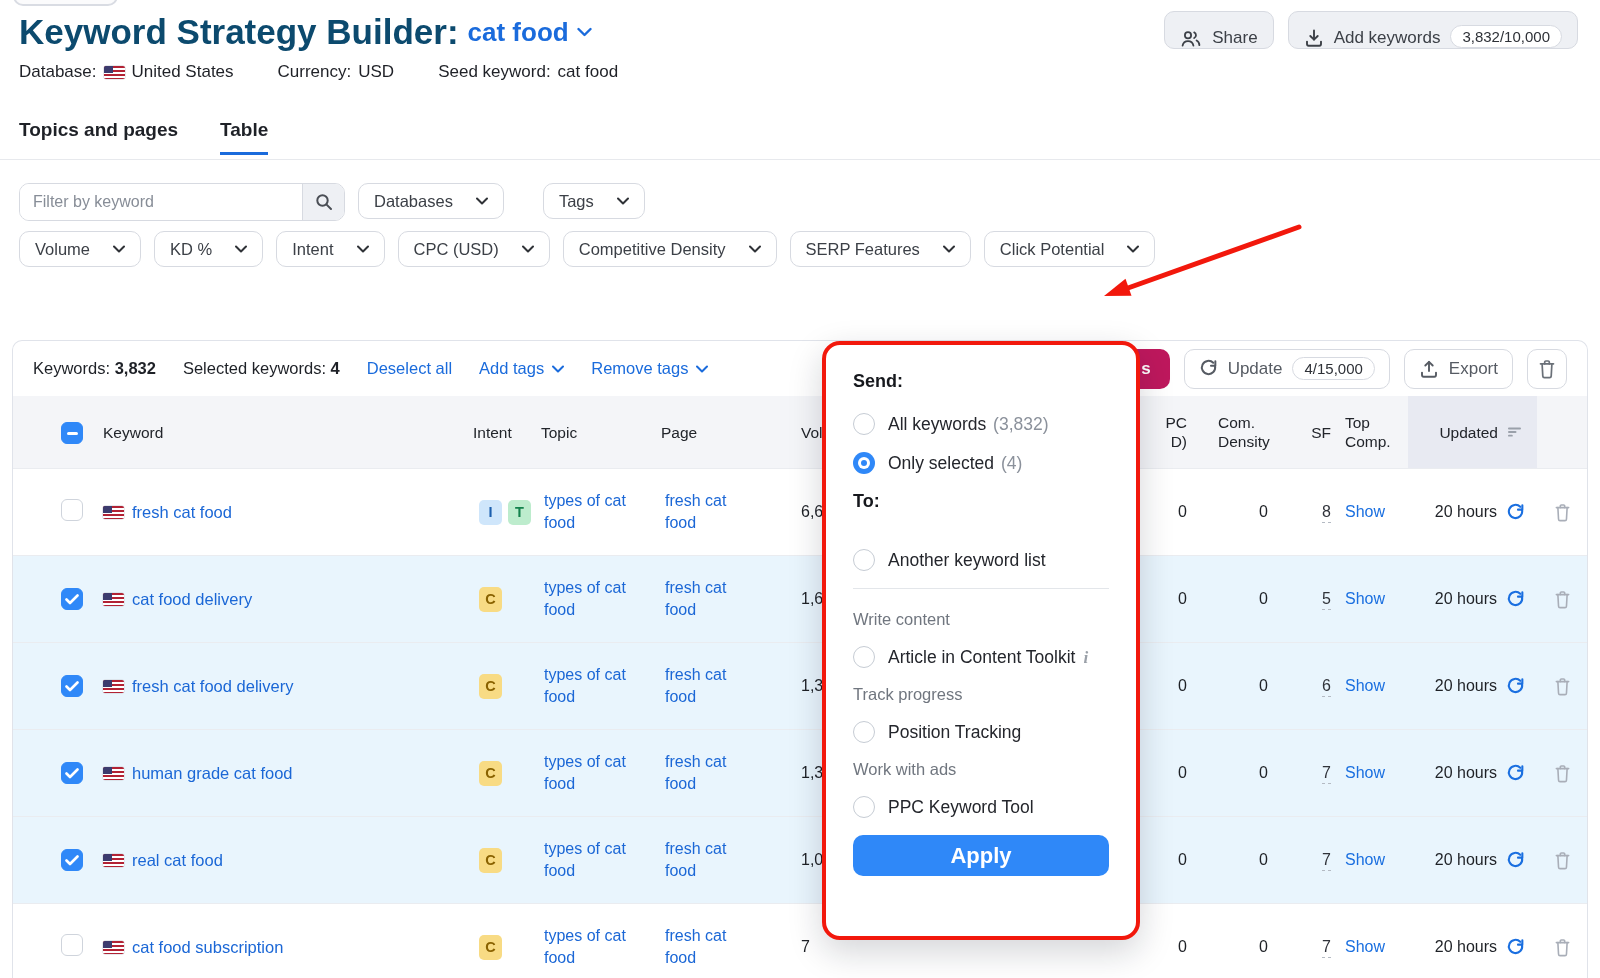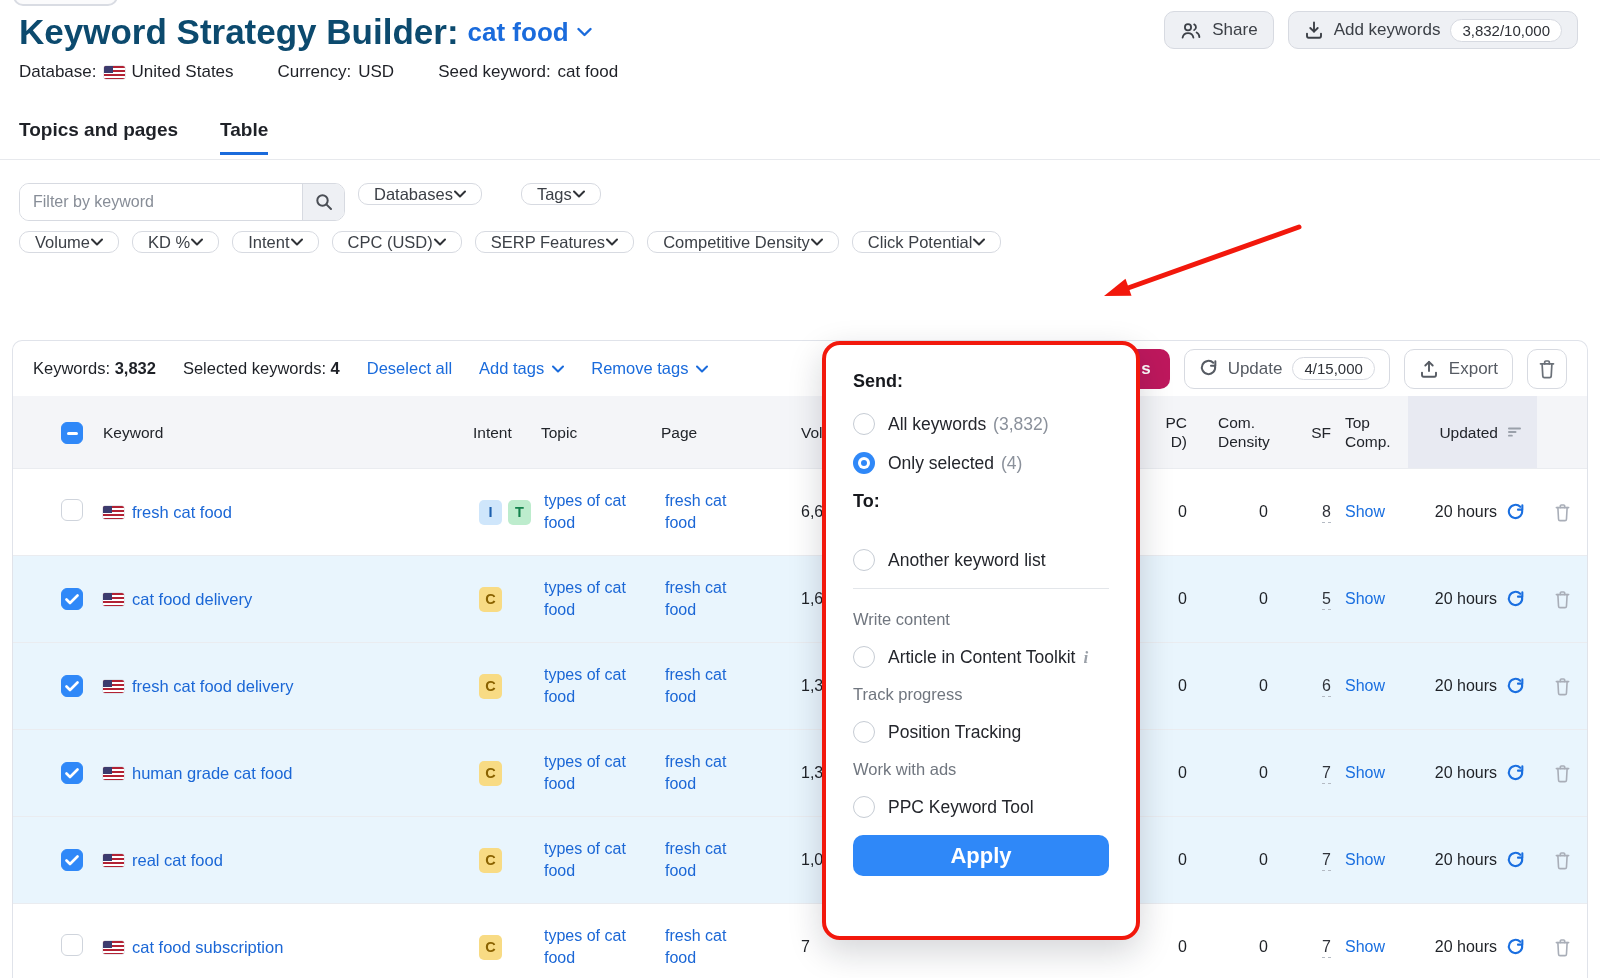--- a/index.html
+++ b/index.html
@@ -10,21 +10,21 @@
     font-family:"Liberation Sans", sans-serif;
   }
   
   .top-remnant{ position:absolute; left:13px; top:-17px; width:105px; height:23px;
     border:2px solid #d9dce3; border-radius:10px; background:#fbfbfc; }
   
   .page-head{ position:absolute; left:19px; top:12px; display:flex; align-items:center; gap:9px; }
   .page-head .t1{ font-size:35px; font-weight:700; color:#0c4a6e; }
   .page-head .t2{ font-size:26px; font-weight:700; color:#1a6bdc; display:flex; align-items:center; gap:8px; cursor:pointer; }
   .top-buttons{ position:absolute; right:22px; top:11px; display:flex; gap:14px; }
-  .btn-gray{ display:flex; align-items:center; gap:10px; height:38px; padding:0 15px;
+  .btn-gray{ display:flex; align-items:flex-end; gap:10px; height:38px; padding:0 15px;
     background:#eef0f4; border:1px solid #d7dae1; border-radius:10px;
     font-size:17px; color:#3c4047; cursor:pointer; }
   .pill{ background:#fff; border:1px solid #d7dae1; border-radius:999px; padding:2px 11px; font-size:15px; color:#2e3137; }
   
   .meta{ position:absolute; left:19px; top:62px; display:flex; gap:44px; font-size:17px; color:#1f2127; align-items:center; }
   .meta .grp{ display:flex; align-items:center; gap:7px; }
   .flag{ position:relative; display:inline-block; width:21px; height:13px; border-radius:2px; overflow:hidden;
     background:repeating-linear-gradient(#b22234 0 2px, #ffffff 2px 4px); box-shadow:0 0 0 .5px #d0d3d9; }
   .flag .canton{ position:absolute; left:0; top:0; width:9px; height:7px; background:#3c3b6e; }
   
@@ -34,21 +34,21 @@
   .tab.active{ font-weight:700; }
   .tab.active::after{ content:""; position:absolute; left:0; right:0; bottom:0; height:3px; background:#1a6bdc; }
   
   .filters1{ position:absolute; left:19px; top:183px; display:flex; gap:13px; }
   .filters2{ position:absolute; left:19px; top:231px; display:flex; gap:13px; }
   .search-box{ display:flex; width:326px; height:38px; border:1px solid #d7dae1; border-radius:10px; overflow:hidden; background:#fff; }
   .search-box input{ flex:1; border:none; outline:none; padding:0 13px; font-size:16px; color:#2b2e34; font-family:inherit; }
   .search-box input::placeholder{ color:#878d97; }
   .search-btn{ width:42px; display:flex; align-items:center; justify-content:center;
     background:#eef0f4; border-left:1px solid #d7dae1; cursor:pointer; }
-  .chip{ display:inline-flex; align-items:center; gap:1px; height:22px; padding:0 15px;
+  .chip{ display:inline-flex; align-items:center; gap:23px; height:36px; padding:0 15px;
     background:#fff; border:1px solid #d7dae1; border-radius:10px; font-size:16.5px; color:#3c4047; cursor:pointer; white-space:nowrap; }
   .chev{ color:#2f3237; display:flex; }
   
   .container{ position:absolute; left:12px; top:292px; width:1576px; height:686px;
     background:#fff; border:1px solid #e0e3ea; border-bottom:none; border-radius:10px 10px 0 0;margin-top:48px; }
   .toolbar{ height:55px; display:flex; align-items:center; justify-content:space-between; padding:0 20px; }
   .tb-left{ display:flex; align-items:center; gap:27px; font-size:16.5px; color:#1e2127; }
   .tb-left b{ font-weight:700; }
   .tb-link{ color:#1a6bdc; cursor:pointer; display:flex; align-items:center; gap:8px; }
   .tb-right{ display:flex; align-items:center; gap:14px; }
@@ -248,29 +248,29 @@
     </span>
     <span class="chip">
       <span>CPC (USD)</span>
       <span class="chev">
         <svg width="12" height="8" viewBox="0 0 12 8">
           <path d="M1 1.5 L6 6.5 L11 1.5" fill="none" stroke="currentColor" stroke-width="2" stroke-linecap="round" stroke-linejoin="round"></path>
         </svg>
       </span>
     </span>
     <span class="chip">
+      <span>Competitive Density</span>
+      <span class="chev">
+        <svg width="12" height="8" viewBox="0 0 12 8">
+          <path d="M1 1.5 L6 6.5 L11 1.5" fill="none" stroke="currentColor" stroke-width="2" stroke-linecap="round" stroke-linejoin="round"></path>
+        </svg>
+      </span>
+    </span>
+    <span class="chip">
       <span>SERP Features</span>
-      <span class="chev">
-        <svg width="12" height="8" viewBox="0 0 12 8">
-          <path d="M1 1.5 L6 6.5 L11 1.5" fill="none" stroke="currentColor" stroke-width="2" stroke-linecap="round" stroke-linejoin="round"></path>
-        </svg>
-      </span>
-    </span>
-    <span class="chip">
-      <span>Competitive Density</span>
       <span class="chev">
         <svg width="12" height="8" viewBox="0 0 12 8">
           <path d="M1 1.5 L6 6.5 L11 1.5" fill="none" stroke="currentColor" stroke-width="2" stroke-linecap="round" stroke-linejoin="round"></path>
         </svg>
       </span>
     </span>
     <span class="chip">
       <span>Click Potential</span>
       <span class="chev">
         <svg width="12" height="8" viewBox="0 0 12 8">

